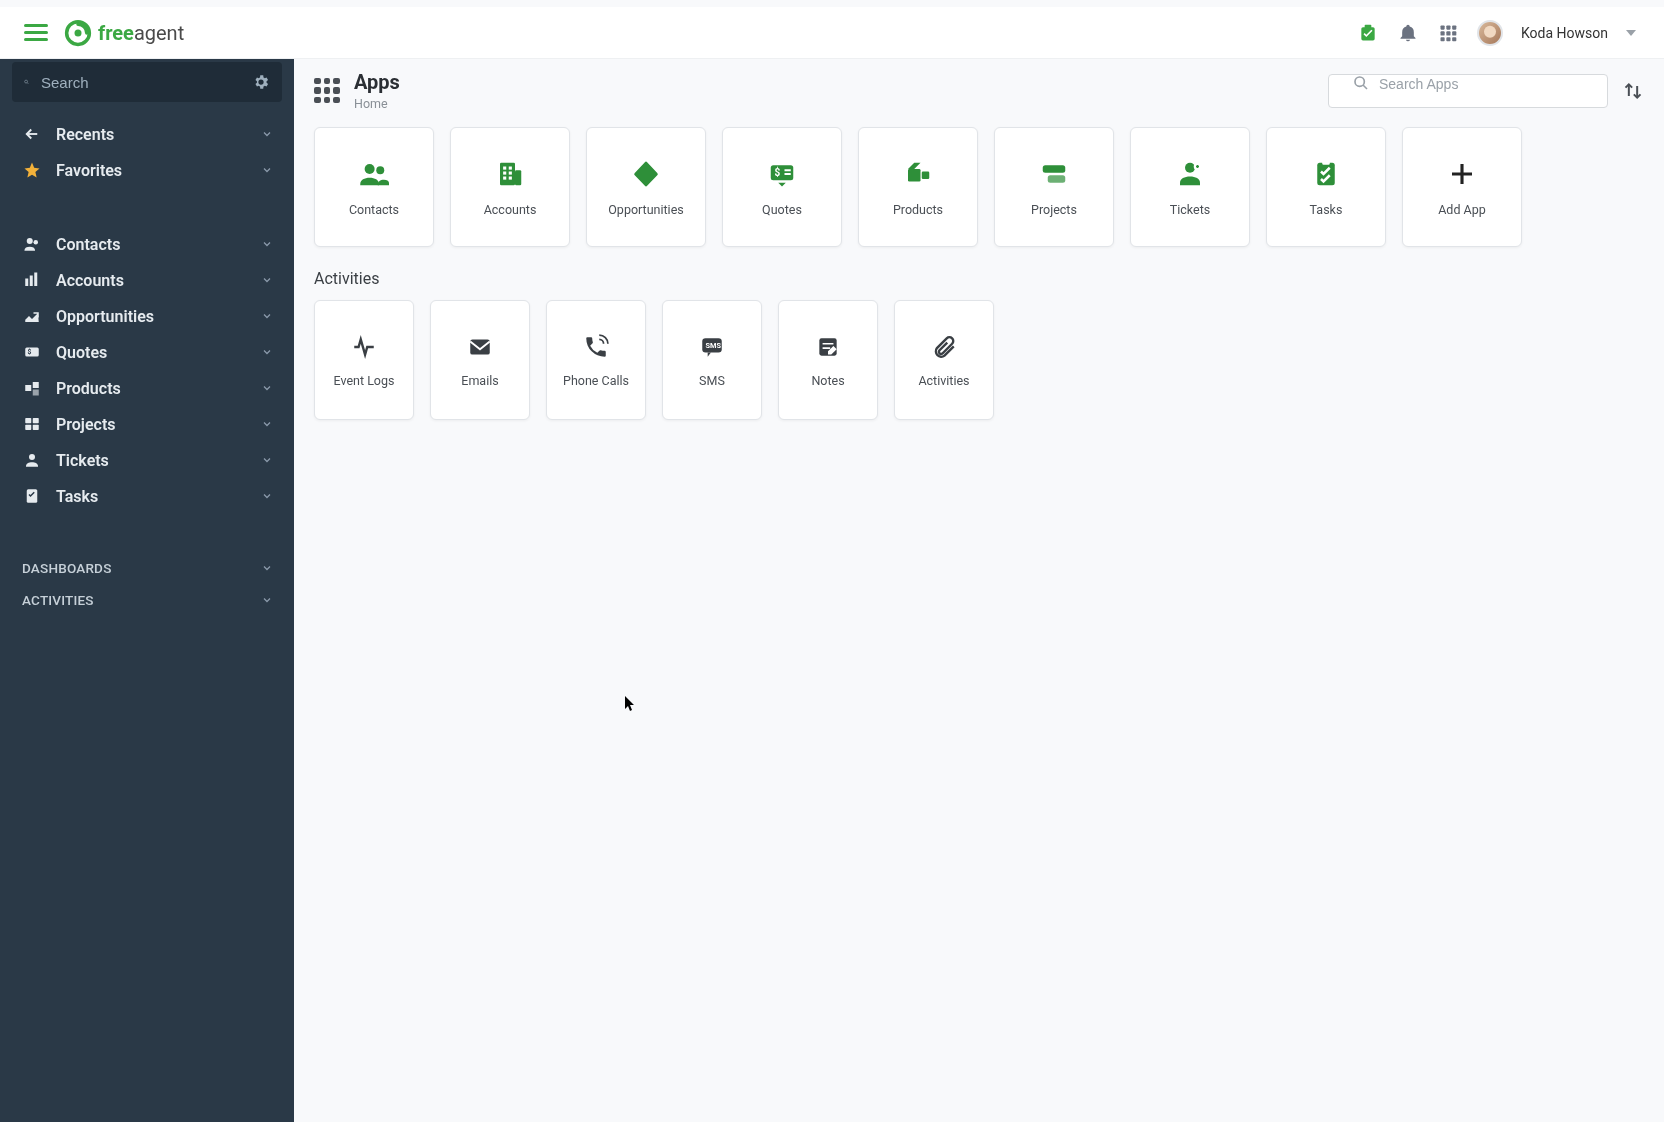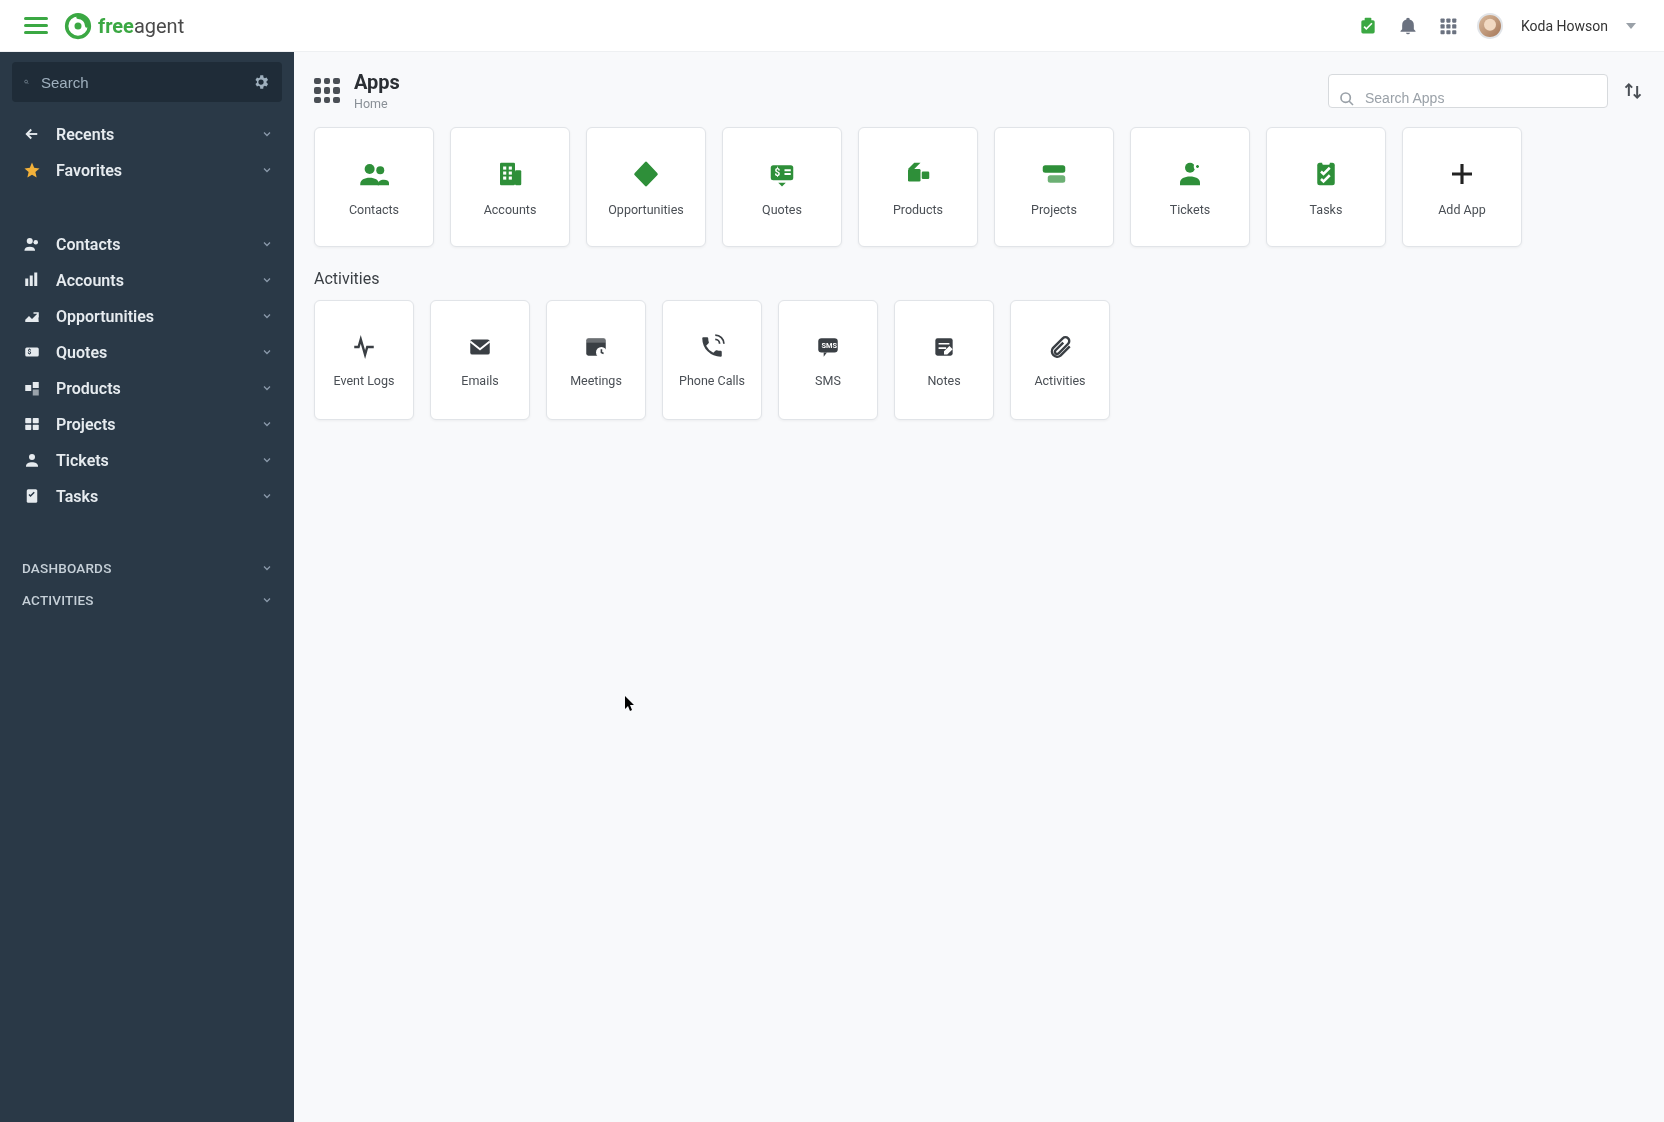--- a/index.html
+++ b/index.html
@@ -26,21 +26,21 @@
     margin: 0; padding: 0;
     font-family: -apple-system, BlinkMacSystemFont, "Segoe UI", Roboto, Helvetica, Arial, sans-serif;
     font-size: 14px; color: var(--text);
     width: var(--body-width); height: var(--body-height);
     background: var(--bg);
     overflow: hidden;
     position: relative;
   }
   
   .topbar {
-    position: absolute; top:0; left:0; right:0;
+    position: absolute; top:7px; left:0; right:0;
     height: var(--topbar-h);
     background: var(--white);
     display: flex; align-items: center;
     z-index: 10;
     border-bottom: 1px solid #eef0f2;
   }
   .hamburger {
     width: 24px; height: 24px; margin-left: 24px; margin-right: 16px;
     display:flex; flex-direction:column; justify-content:center; gap:4px;
     cursor:pointer;
@@ -117,21 +117,21 @@
   }
   .apps-grid-icon {
     width:26px; height:26px; display:grid; grid-template-columns:repeat(3,1fr); grid-template-rows:repeat(3,1fr); gap:3px;
   }
   .apps-grid-icon span { background:#4a4f55; border-radius:2px; }
   .page-title { font-size:20px; font-weight:700; color:#2b2f34; }
   .page-sub { font-size:12.5px; color:#8a9097; margin-top:2px; }
   .main-header-right { margin-left:auto; display:flex; align-items:center; gap:14px; }
   .search-apps {
     width:280px; height:34px; background:var(--white); border:1px solid var(--chip-border);
-    border-radius:4px; display:flex; align-items:flex-end; padding:0 10px; gap:8px;
+    border-radius:4px; display:flex; align-items:flex-start; padding:0 24px; gap:8px;
   }
   .search-apps input { flex:1; border:none; outline:none; font-size:14px; background:transparent; color:#333; }
   .search-apps input::placeholder{ color:#9aa1a8; }
   .sort-icon { width:22px; height:22px; color:#4a4f55; cursor:pointer; display:flex; align-items:center; justify-content:center; }
   .cards-row {
     display:flex; flex-wrap:wrap; gap:16px; margin-top:16px;
   }
   .card {
     width:120px; height:120px; background:var(--white); border:1px solid var(--card-border);
     border-radius:6px; box-shadow: var(--shadow);
@@ -543,31 +543,20 @@
           <svg width="26" height="26" viewBox="0 0 24 24" fill="currentColor">
             <rect x="3" y="5" width="18" height="14" rx="2"></rect>
             <path d="M3 7l9 7 9-7" fill="none" stroke="#fff" stroke-width="1.8"></path>
           </svg>
         </span>
       <span class="clabel">Emails</span>
       </div>
       <div class="acard">
         <span class="cicon">
           <svg width="26" height="26" viewBox="0 0 24 24" fill="currentColor">
-            <rect x="3" y="4" width="18" height="16" rx="2"></rect>
-            <rect x="3" y="4" width="18" height="4" fill="#fff" opacity=".25"></rect>
-            <circle cx="17" cy="17" r="5" fill="#fff"></circle>
-            <path d="M17 14v3l2 1" stroke="currentColor" stroke-width="1.5" fill="none"></path>
-          </svg>
-        </span>
-      <span class="clabel">Meetings</span>
-      </div>
-      <div class="acard">
-        <span class="cicon">
-          <svg width="26" height="26" viewBox="0 0 24 24" fill="currentColor">
             <path d="M6.6 10.8a15 15 0 0 0 6.6 6.6l2.2-2.2a1 1 0 0 1 1-.25 11.4 11.4 0 0 0 3.6.58 1 1 0 0 1 1 1V20a1 1 0 0 1-1 1A17 17 0 0 1 3 4a1 1 0 0 1 1-1h3.5a1 1 0 0 1 1 1 11.4 11.4 0 0 0 .58 3.6 1 1 0 0 1-.25 1z"></path>
             <path d="M15 5a4 4 0 0 1 4 4M15 1a8 8 0 0 1 8 8" fill="none" stroke="currentColor" stroke-width="1.6"></path>
           </svg>
         </span>
       <span class="clabel">Phone Calls</span>
       </div>
       <div class="acard">
         <span class="cicon">
           <svg width="26" height="26" viewBox="0 0 24 24" fill="currentColor">
             <rect x="3" y="4" width="18" height="13" rx="3"></rect>

